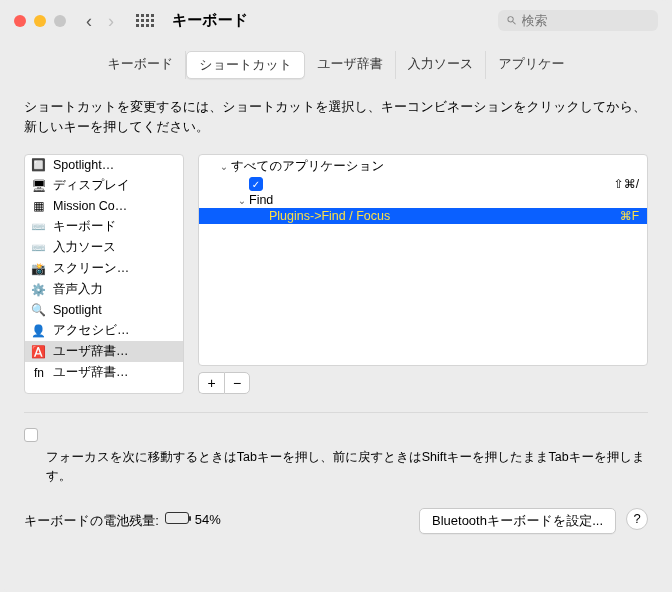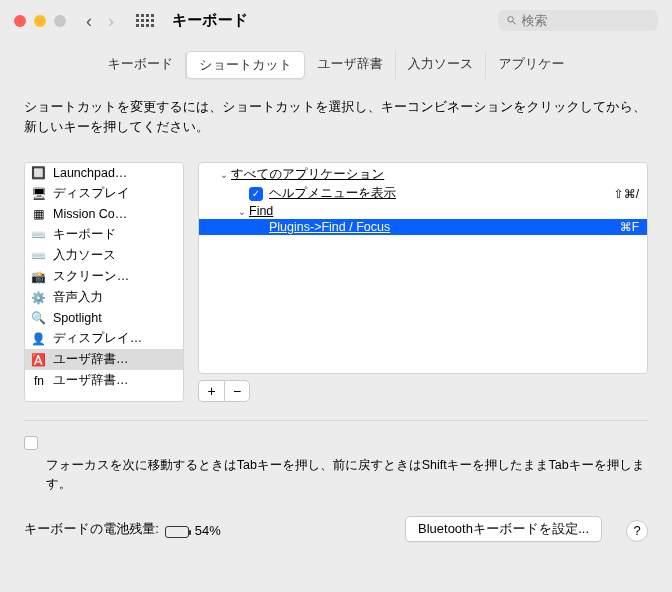--- a/index.html
+++ b/index.html
@@ -48,21 +48,21 @@
   color: #333;
   border-right: 1px solid rgba(0,0,0,0.08);
 }
 .segmented .seg:last-child { border-right: none; }
 .segmented .seg.active {
   background: #fff;
   border: 1px solid #d5d5d5;
   border-radius: 5px;
   box-shadow: 0 1px 1px rgba(0,0,0,0.06);
 }
-.instruction { font-size: 13px; margin-bottom: 26px; line-height: 1.5; }
+.instruction { font-size: 13px; margin-bottom: 18px; line-height: 1.5; }
 .panes { display: flex; gap: 14px; }
 .pane {
   background: #fff;
   border: 1px solid #d5d5d5;
   border-radius: 4px;
   overflow: hidden;
 }
 .pane.left { width: 160px; height: 240px; }
 .pane.right { flex: 1; height: 240px; }
 .cat-item {
@@ -81,49 +81,49 @@
 .cat-item .label { overflow: hidden; text-overflow: ellipsis; }
 .tree { padding: 2px 0; }
 .tree-row {
   display: flex;
   align-items: center;
   font-size: 12.5px;
   padding: 1px 8px 1px 0;
   cursor: default;
 }
 .tree-row .disc { width: 14px; text-align: center; font-size: 10px; color: #666; cursor: pointer; }
-.tree-row.selected { background: #0a60ff; color: #fef9c3; }
+.tree-row.selected { background: #0a60ff; color: #fde047; }
 .tree-row .chk {
   width: 14px; height: 14px; border: 1px solid #bbb; border-radius: 3px;
   margin-right: 6px; display: inline-flex; align-items: center; justify-content: center;
   font-size: 10px; background: #fff; flex-shrink: 0;
 }
 .tree-row .chk.checked { background: #0a60ff; border-color: #0a60ff; color: #fff; }
-.tree-row .txt { flex: 1; text-decoration: underline; }
+.tree-row .txt { flex: 1; }
 .tree-row .shortcut { margin-left: auto; font-size: 12px; }
 .indent1 { padding-left: 18px; }
 .indent2 { padding-left: 36px; }
 .indent3 { padding-left: 56px; }
 .addremove { margin-top: 6px; display: flex; }
 .addremove button {
   width: 26px; height: 22px; border: 1px solid #c9c9c9; background: #fff;
   font-size: 14px; line-height: 1; cursor: pointer;
 }
 .addremove button:first-child { border-radius: 5px 0 0 5px; border-right: none; }
 .addremove button:last-child { border-radius: 0 5px 5px 0; }
 .divider { height: 1px; background: #d9d9d9; margin: 18px 0 14px 0; }
 .focus-row { display: flex; align-items: flex-start; gap: 8px; }
 .focus-row .cbox { width: 14px; height: 14px; border: 1px solid #bbb; border-radius: 3px; background: #fff; cursor: pointer; margin-top: 1px; flex-shrink: 0; }
 .focus-sub { font-size: 12.5px; margin-top: 6px; padding-left: 22px; line-height: 1.5; }
 .footer { display: flex; align-items: center; padding: 0 0 0 0; margin-top: auto; }
-.battery-row { display: flex; align-items: flex-end; gap: 6px; font-size: 13px; }
+.battery-row { display: flex; align-items: flex-start; gap: 6px; font-size: 13px; }
 .battery-ic { width: 24px; height: 12px; border: 1.2px solid #333; border-radius: 3px; position: relative; }
 .battery-ic::after { content:""; position:absolute; right:-3px; top:3px; width:2px; height:5px; background:#333; border-radius:1px; }
 .battery-fill { height: 100%; background: #333; border-radius: 1px 0 0 1px; }
-.footer-right { margin-left: auto; display: flex; align-items: flex-end; gap: 24px; }
+.footer-right { margin-left: auto; display: flex; align-items: flex-start; gap: 10px; }
 .btn {
   background: #fff; border: 1px solid #c9c9c9; border-radius: 5px;
   padding: 3px 12px; font-size: 13px; cursor: pointer;
   box-shadow: 0 1px 0 rgba(0,0,0,0.03);
 }
 .help {
   width: 22px; height: 22px; border-radius: 50%; border: 1px solid #c9c9c9;
   background: #fff; display: inline-flex; align-items: center; justify-content: center;
   font-size: 13px; cursor: pointer;
 }
@@ -175,21 +175,21 @@
       <div class="seg">入力ソース</div>
       <div class="seg">アプリケー</div>
     </div>
 
     <div class="instruction">ショートカットを変更するには、ショートカットを選択し、キーコンビネーションをクリックしてから、新しいキーを押してください。</div>
 
     <div class="panes">
       <div class="pane left" id="cat-pane">
           <div class="cat-item">
             <span class="ic">🔲</span>
-            <span class="label">Launchpad…</span>
+            <span class="label">Spotlight…</span>
           </div>
           <div class="cat-item">
             <span class="ic">🖥</span>
             <span class="label">ディスプレイ</span>
           </div>
           <div class="cat-item">
             <span class="ic">▦</span>
             <span class="label">Mission Co…</span>
           </div>
           <div class="cat-item">
@@ -207,21 +207,21 @@
           <div class="cat-item">
             <span class="ic">⚙️</span>
             <span class="label">音声入力</span>
           </div>
           <div class="cat-item">
             <span class="ic">🔍</span>
             <span class="label">Spotlight</span>
           </div>
           <div class="cat-item">
             <span class="ic">👤</span>
-            <span class="label">ディスプレイ…</span>
+            <span class="label">アクセシビ…</span>
           </div>
           <div class="cat-item selected">
             <span class="ic">🅰️</span>
             <span class="label">ユーザ辞書…</span>
           </div>
           <div class="cat-item">
             <span class="ic">fn</span>
             <span class="label">ユーザ辞書…</span>
           </div>
         </div>
@@ -229,21 +229,20 @@
       <div style="display:flex;flex-direction:column;flex:1">
         <div class="pane right">
           <div class="tree" id="tree">
               <div class="tree-row indent1">
                 <span class="disc">⌄</span>
                 <span class="txt">すべてのアプリケーション</span>
               </div>
               <div class="tree-row indent2">
                 <span style="width: 14px; display: inline-block;"></span>
                 <span class="chk checked">✓</span>
-                <span class="txt">ヘルプメニューを表示</span>
                 <span class="shortcut">⇧⌘/</span>
               </div>
               <div class="tree-row indent2">
                 <span class="disc">⌄</span>
                 <span class="txt">Find</span>
               </div>
               <div class="tree-row indent3 selected">
                 <span style="width: 14px; display: inline-block;"></span>
                 <span class="txt">Plugins-&gt;Find / Focus</span>
                 <span class="shortcut">⌘F</span>

